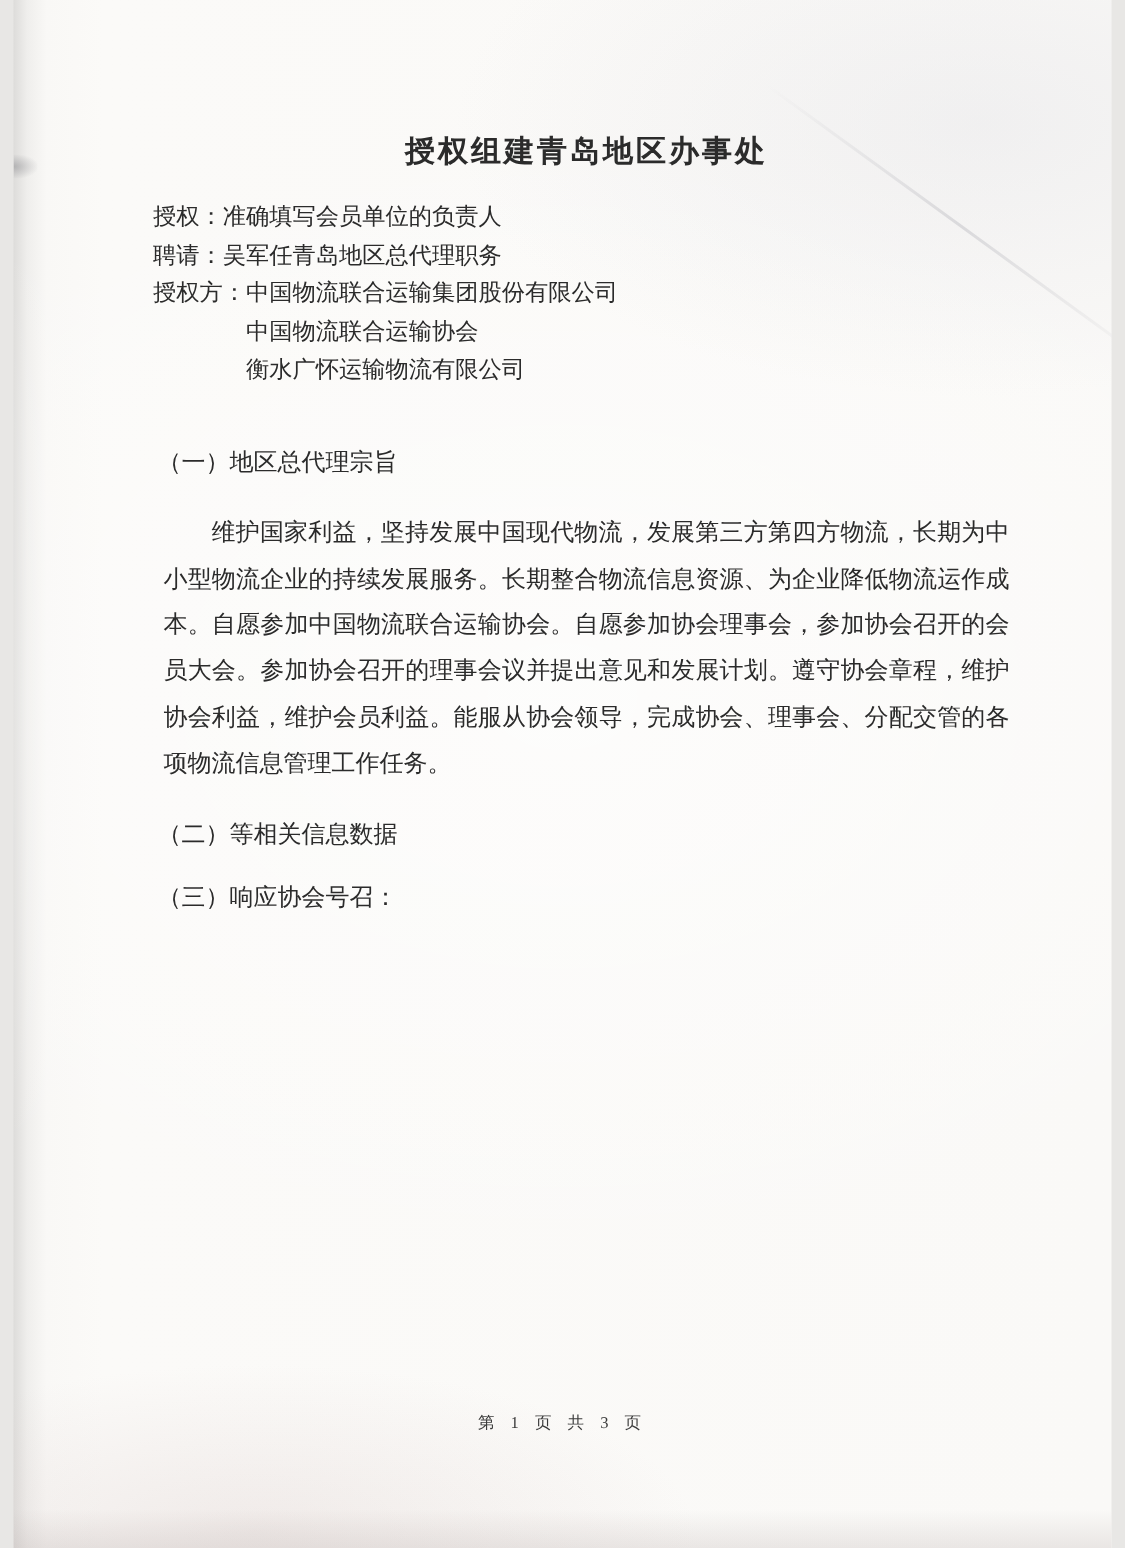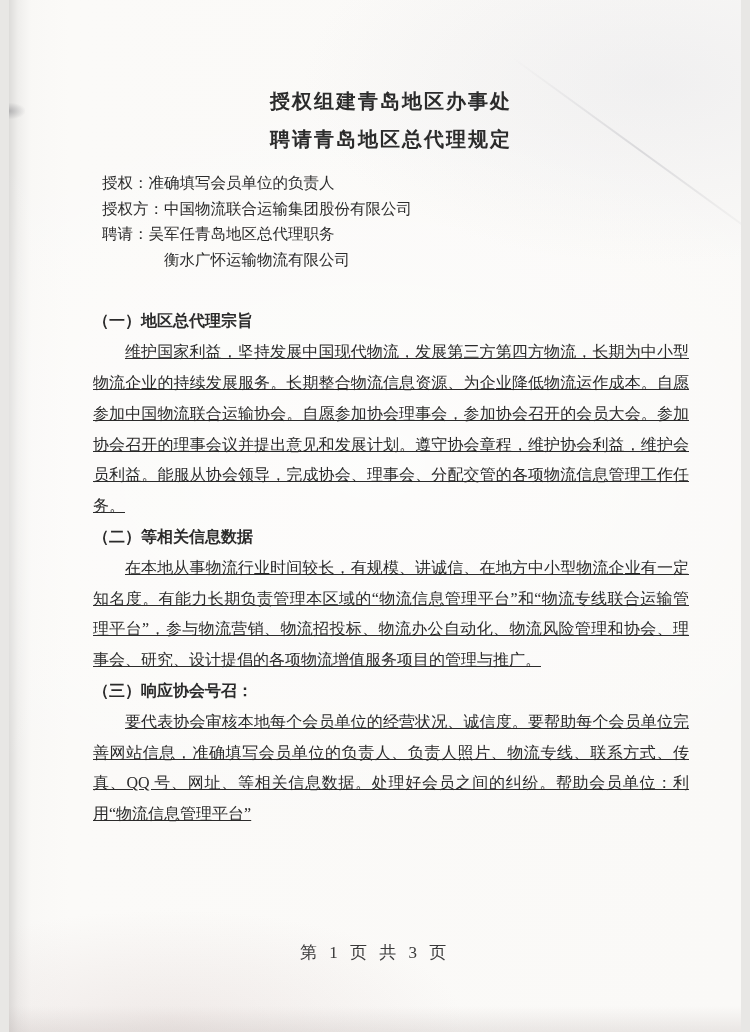--- a/index.html
+++ b/index.html
@@ -65,77 +65,74 @@
     padding-left: 9px;
   }
   .meta-line { white-space: pre-wrap; }
   .meta-line.indent { padding-left: 4em; }
   .doc-body {
     margin-top: 34px;
     font-size: 16px;
     line-height: 30.8px;
   }
   .section-heading {
-    margin: 0;
+    margin: 12px;
     font-size: 16px;
-    font-weight: bold;
+    font-weight: normal;
   }
   .para {
-    margin: 0;
+    margin: 16px;
     text-indent: 2em;
     text-align: justify;
-    text-decoration: underline;
   }
   .footer {
     position: absolute;
     left: 0;
     right: 0;
     top: 941px;
     text-align: center;
-    font-size: 17px;
+    font-size: 11px;
     letter-spacing: 4px;
     color: #3a3a3a;
   }
 </style>
 </head>
 <body>
 
 <div class="page">
   <div class="crease-topright"></div>
   <div class="smudge-left"></div>
 
   <div class="content">
 
     <h1 class="title">
       <span class="title-line">授权组建青岛地区办事处</span>
-      <span class="title-line">聘请青岛地区总代理规定</span>
     </h1>
 
     <div class="meta">
       <div class="meta-line"><span>授权：</span><span>准确填写会员单位的负责人</span></div>
+      <div class="meta-line"><span>聘请：</span><span>吴军任青岛地区总代理职务</span></div>
       <div class="meta-line"><span>授权方：</span><span>中国物流联合运输集团股份有限公司</span></div>
-      <div class="meta-line"><span>聘请：</span><span>吴军任青岛地区总代理职务</span></div>
+      <div class="meta-line indent"><span>中国物流联合运输协会</span></div>
       <div class="meta-line indent"><span>衡水广怀运输物流有限公司</span></div>
     </div>
 
     <div class="doc-body">
 
       <section>
         <h2 class="section-heading">（一）地区总代理宗旨</h2>
         <p class="para">维护国家利益，坚持发展中国现代物流，发展第三方第四方物流，长期为中小型物流企业的持续发展服务。长期整合物流信息资源、为企业降低物流运作成本。自愿参加中国物流联合运输协会。自愿参加协会理事会，参加协会召开的会员大会。参加协会召开的理事会议并提出意见和发展计划。遵守协会章程，维护协会利益，维护会员利益。能服从协会领导，完成协会、理事会、分配交管的各项物流信息管理工作任务。</p>
       </section>
 
       <section>
         <h2 class="section-heading">（二）等相关信息数据</h2>
-        <p class="para">在本地从事物流行业时间较长，有规模、讲诚信、在地方中小型物流企业有一定知名度。有能力长期负责管理本区域的“物流信息管理平台”和“物流专线联合运输管理平台”，参与物流营销、物流招投标、物流办公自动化、物流风险管理和协会、理事会、研究、设计提倡的各项物流增值服务项目的管理与推广。</p>
       </section>
 
       <section>
         <h2 class="section-heading">（三）响应协会号召：</h2>
-        <p class="para">要代表协会审核本地每个会员单位的经营状况、诚信度。要帮助每个会员单位完善网站信息，准确填写会员单位的负责人、负责人照片、物流专线、联系方式、传真、QQ 号、网址、等相关信息数据。处理好会员之间的纠纷。帮助会员单位：利用“物流信息管理平台”</p>
       </section>
 
     </div>
   </div>
 
   <div class="footer">第 1 页 共 3 页</div>
   <div class="scan-bottom-band"></div>
 </div>
 
 </body></html>

